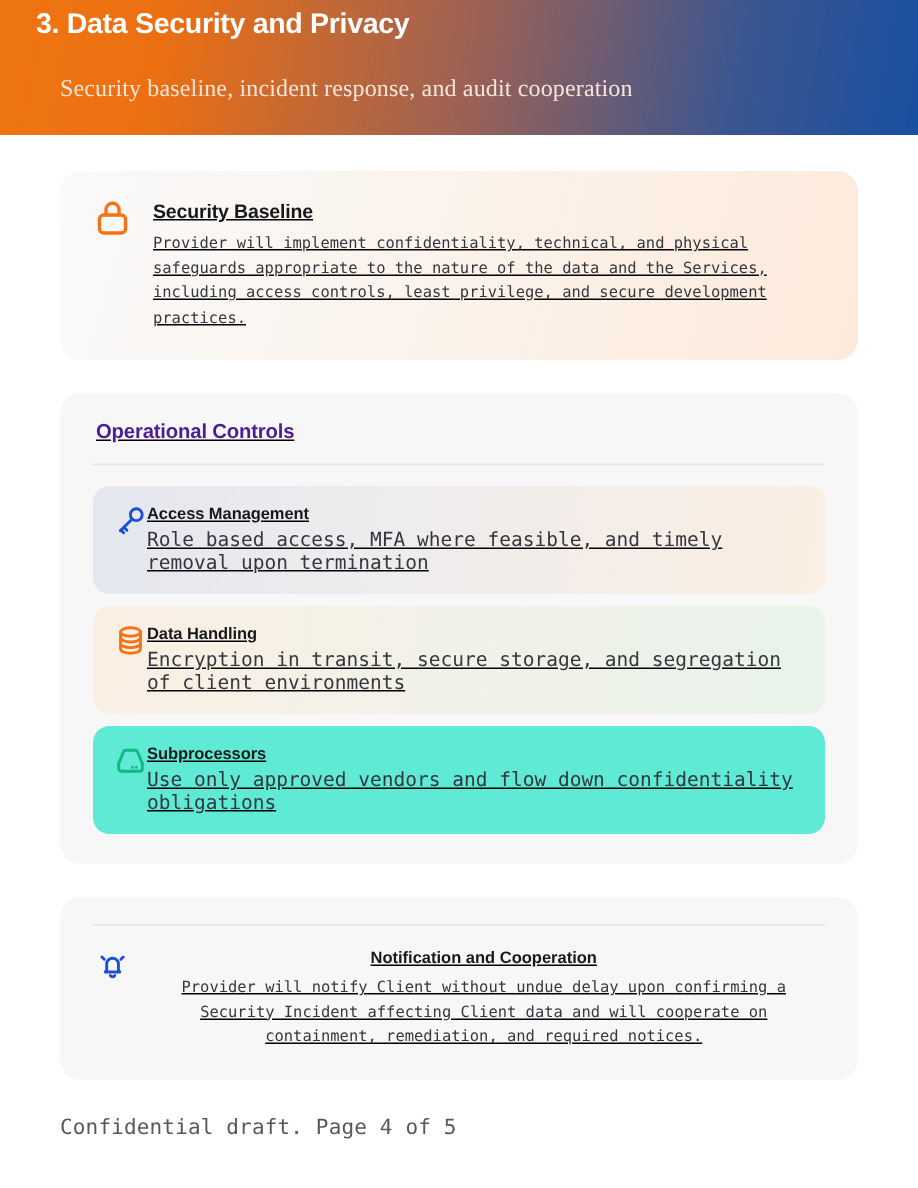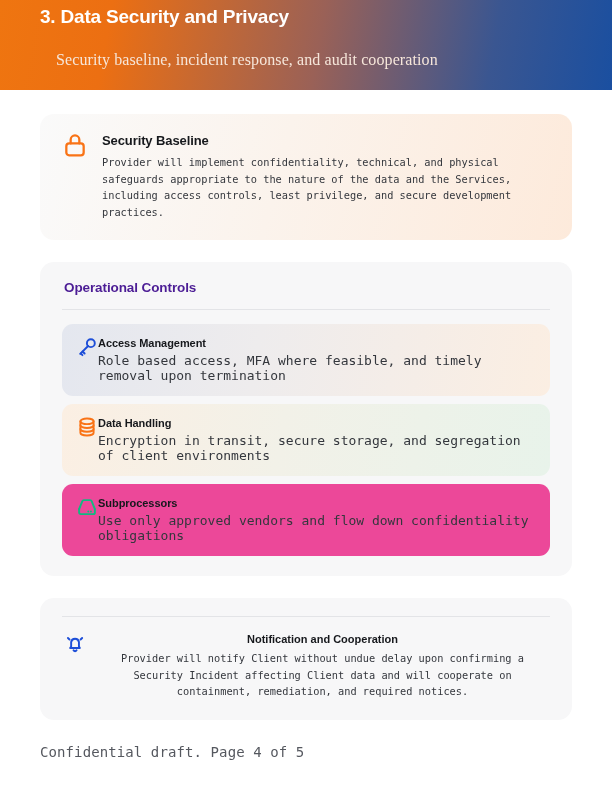--- a/index.html
+++ b/index.html
@@ -18,21 +18,21 @@
     width: 612px;
     height: 792px;
     background: #ffffff;
   }
 
   
   .header {
     position: relative;
     height: 90px;
     background: linear-gradient(100deg, #ef7510 0%, #ec6f12 18%, #9a6157 52%, #3a5691 80%, #1a4fa0 100%);
-    padding: 0 40px;
+    padding: 0 24px;
     box-sizing: border-box;
     display: flex;
     flex-direction: column;
     justify-content: center;
   }
   .header-title {
     color: #ffffff;
     font-size: 19px;
     font-weight: bold;
     letter-spacing: -0.2px;
@@ -45,20 +45,21 @@
     font-family: Liberation Serif, serif;
     letter-spacing: 0.1px;
     margin: 16px;
   }
 
   
   .card {
     margin: 0 40px;
     border-radius: 14px;
     box-sizing: border-box;
+    text-decoration: underline;
   }
   .card-plain {
     background: #f7f7f8;
   }
   .card-baseline {
     background: linear-gradient(105deg, #fafafa 0%, #fbf3ec 45%, #fdeadb 100%);
     padding: 18px 22px 20px 22px;
     display: flex;
     gap: 14px;
     align-items: flex-start;
@@ -112,21 +113,21 @@
     margin-bottom: 8px;
   }
   .control-row:last-child { margin-bottom: 0; }
   .row-grad-blue-peach {
     background: linear-gradient(100deg, #e4e7ef 0%, #eeeced 40%, #fbeee2 100%);
   }
   .row-grad-peach-green {
     background: linear-gradient(100deg, #fbefe3 0%, #f2f1e8 45%, #e8f3ea 100%);
   }
   .row-flat {
-    background: #ec4899;
+    background: #5eead4;
   }
   .control-body { flex: 1; padding-top: 1px; }
   .control-title {
     font-size: 11px;
     font-weight: bold;
     color: #16181c;
     margin: 0 0 4px 0;
     letter-spacing: -0.05px;
   }
   .control-desc {

